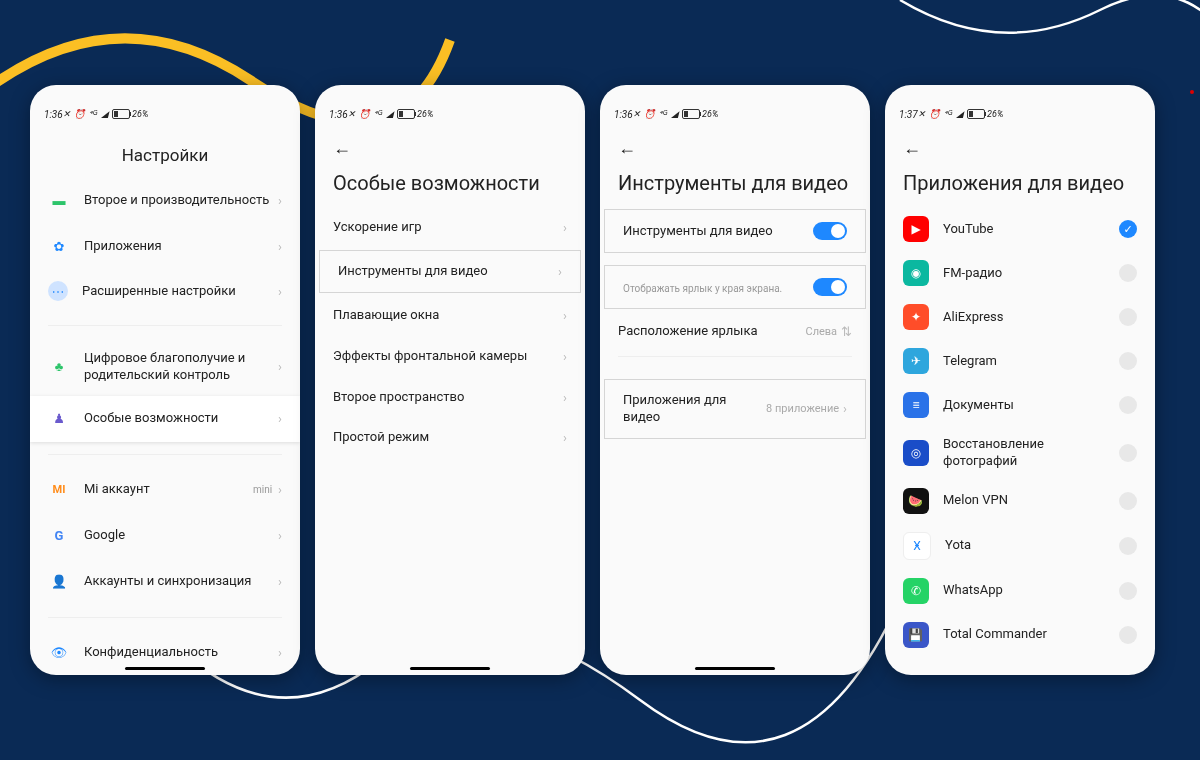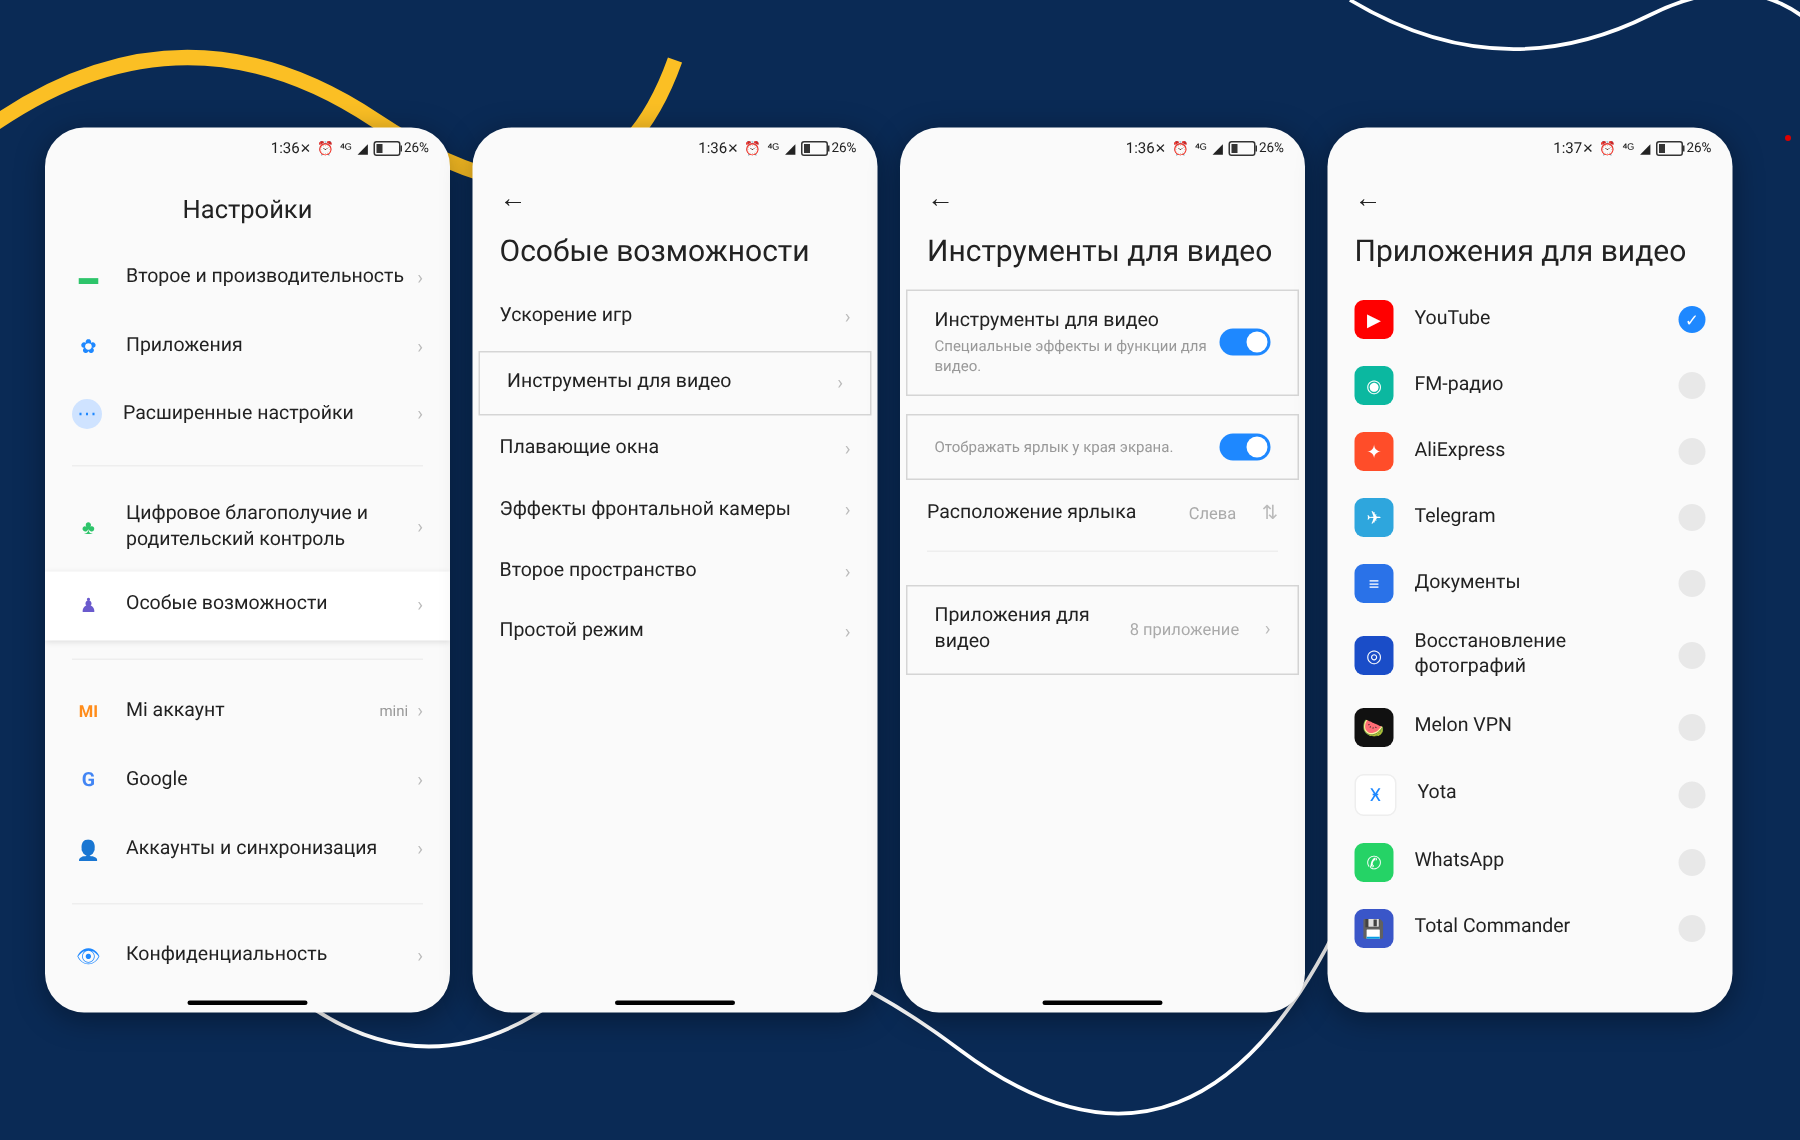--- a/index.html
+++ b/index.html
@@ -31,24 +31,25 @@
   box-shadow: 0 4px 20px rgba(0,0,0,.35);
   position: relative;
   overflow: hidden;
   display: flex;
   flex-direction: column;
 }
 .statusbar {
   height: 22px;
   display: flex;
   align-items: center;
-  justify-content: flex-end;
-  padding: 3px 14px 0;
+  justify-content: flex-start;
+  padding: 18px 14px 0;
   font-size: 10px;
   color: #222;
+  font-style: italic;
 }
 .status-icons {
   display: flex;
   gap: 4px;
   align-items: center;
   font-size: 9px;
 }
 .bat {
   display: inline-flex;
   align-items: center;
@@ -166,21 +167,21 @@
   right: 2px;
   top: 2px;
   width: 14px;
   height: 14px;
   background: #fff;
   border-radius: 50%;
 }
 .sel-txt {
   font-size: 11px;
   color: #aaa;
-  margin-right: 17px;
+  margin-right: 4px;
 }
 .app-icon {
   width: 26px;
   height: 26px;
   border-radius: 6px;
   margin-right: 14px;
   display: flex;
   align-items: center;
   justify-content: center;
   color: #fff;
@@ -369,21 +370,20 @@
     </span>
   </div>
   <div class="hdr">
     <span class="back">←</span>
     <h1>Инструменты для видео</h1>
   </div>
   <div class="list">
     <div class="row box">
       <div class="row-txt">
         <div>Инструменты для видео</div>
-        <div class="row-sub">Специальные эффекты и функции для видео.</div>
       </div>
       <span class="toggle"></span>
     </div>
     <div class="sep"></div>
     <div class="row box">
       <div class="row-txt">
         <div class="row-sub">Отображать ярлык у края экрана.</div>
       </div>
       <span class="toggle"></span>
     </div>

